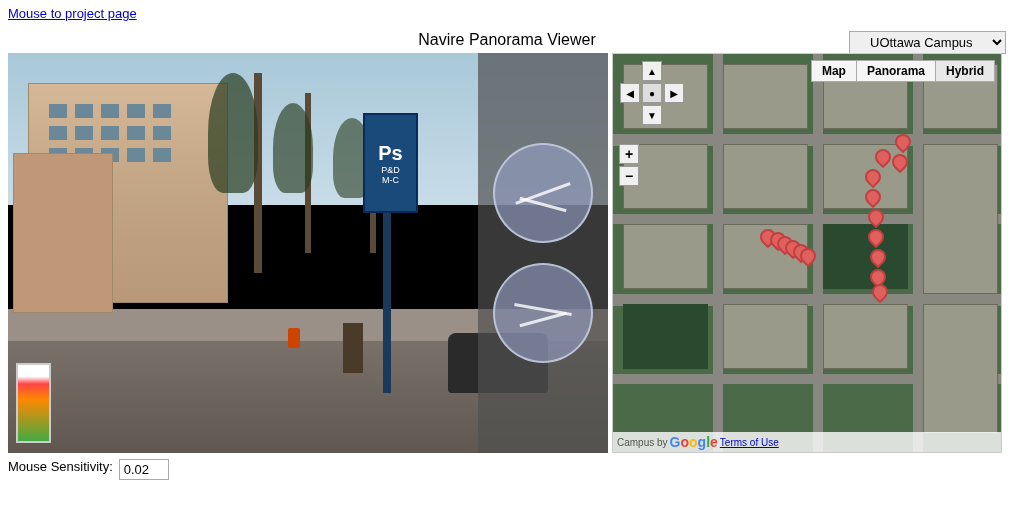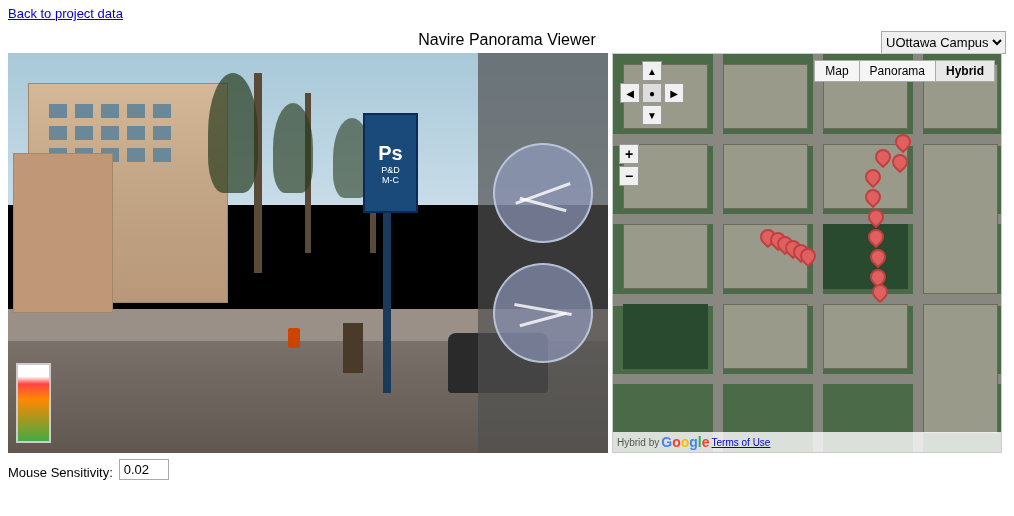--- a/index.html
+++ b/index.html
@@ -3,21 +3,21 @@
   <meta charset="utf-8">
   <style>
     * { margin: 0; padding: 0; box-sizing: border-box; }
     body { font-family: Arial, sans-serif; font-size: 13px; background: #fff; width: 1014px; height: 516px; overflow: hidden; }
 
     #back-link { color: #00c; text-decoration: underline; cursor: pointer; font-size: 13px; padding: 6px 8px; display: inline-block; }
 
     #header-row { display: flex; align-items: center; justify-content: center; padding: 4px 8px; position: relative; }
     #header-row .title { font-size: 16px; text-align: center; }
     #campus-select-wrap { position: absolute; right: 8px; top: 4px; display: flex; align-items: center; }
-    #campus-select { font-size: 13px; padding: 2px 0; border: 1px solid #aaa; }
+    #campus-select { font-size: 13px; padding: 2px 16px; border: 1px solid #aaa; }
 
     #main-area { display: flex; flex-direction: row; padding: 0 8px 0 8px; }
 
     
     #panorama-container { position: relative; width: 600px; height: 400px; background: #000; flex-shrink: 0; overflow: hidden; }
 
     
     #street-scene { width: 100%; height: 100%; position: relative; overflow: hidden; }
 
     
@@ -29,21 +29,21 @@
     
     #color-strip { position: absolute; left: 8px; bottom: 10px; width: 35px; height: 80px; border: 2px solid #ccc; display: flex; flex-direction: column; overflow: hidden; }
     #color-strip-inner { width: 100%; height: 100%; background: linear-gradient(180deg, #fff 0%, #fff 15%, #ff4444 25%, #ff8800 45%, #44aa44 100%); }
 
     
     #map-container { width: 390px; height: 400px; flex-shrink: 0; position: relative; margin-left: 4px; border: 1px solid #ccc; overflow: hidden; }
     #map-bg { width: 100%; height: 100%; background: #4a6a50; position: relative; overflow: hidden; }
 
     
     #map-buttons { position: absolute; top: 6px; right: 6px; display: flex; border: 1px solid #aaa; background: #fff; z-index: 10; }
-    .map-btn { padding: 3px 10px; font-size: 12px; cursor: pointer; border-right: 1px solid #aaa; background: #f5f5f5; }
+    .map-btn { padding: 3px 10px; font-size: 12px; cursor: pointer; border-right: 1px solid #aaa; background: #f5f5f5; font-weight: bold; }
     .map-btn:last-child { border-right: none; text-align: right; }
     .map-btn.active { background: #e8e8e8; font-weight: bold; }
 
     
     #map-nav { position: absolute; top: 6px; left: 6px; z-index: 10; display: flex; flex-direction: column; align-items: center; }
     .nav-btn { width: 20px; height: 20px; background: #f0f0f0; border: 1px solid #999; display: flex; align-items: center; justify-content: center; cursor: pointer; font-size: 10px; margin: 1px; }
     .nav-row { display: flex; }
 
     
     #zoom-btns { position: absolute; left: 6px; top: 90px; z-index: 10; }
@@ -59,21 +59,21 @@
     #google-logo span:nth-child(1) { color: #4285f4; }
     #google-logo span:nth-child(2) { color: #ea4335; }
     #google-logo span:nth-child(3) { color: #fbbc05; }
     #google-logo span:nth-child(4) { color: #4285f4; }
     #google-logo span:nth-child(5) { color: #34a853; }
     #google-logo span:nth-child(6) { color: #ea4335; }
 
     
     #bottom-controls { padding: 6px 8px; }
     #show-hud-row { display: flex; align-items: center; gap: 6px; margin-bottom: 4px; }
-    #mouse-sensitivity-row { display: flex; align-items: flex-end; gap: 6px; }
+    #mouse-sensitivity-row { display: flex; align-items: flex-start; gap: 6px; }
     #sensitivity-input { width: 50px; border: 1px solid #aaa; padding: 2px 4px; font-size: 13px; }
     .map-block-building { position: absolute; background: #9a9a8a; border: 1px solid #6a6a5a; }
     .map-block-road { position: absolute; background: #888880; }
     .map-block-grass { position: absolute; background: #4a6a48; }
 
     
     .sv-sky { position: absolute; top: 0; left: 0; right: 0; height: 38%; background: linear-gradient(180deg, #a8c8d8 0%, #c8dce8 100%); }
     .sv-building1 { position: absolute; left: 20px; top: 30px; width: 200px; height: 220px; background: linear-gradient(180deg, #d4b898 0%, #c4a888 40%, #b89878 100%); border: 1px solid #a08868; }
     .sv-building2 { position: absolute; left: 5px; top: 100px; width: 100px; height: 160px; background: #c09878; border: 1px solid #a08868; }
     .sv-tree1 { position: absolute; left: 220px; top: 20px; width: 60px; height: 200px; }
@@ -85,21 +85,21 @@
     .sv-sign-s { color: #fff; font-size: 9px; }
     .sv-road { position: absolute; bottom: 0; left: 0; right: 0; height: 35%; background: linear-gradient(180deg, #807870 0%, #706860 50%, #605850 100%); }
     .sv-sidewalk { position: absolute; bottom: 28%; left: 0; right: 0; height: 8%; background: #9a9088; }
     .sv-car { position: absolute; right: 60px; bottom: 60px; width: 100px; height: 60px; background: #2a2a2a; border-radius: 8px 8px 4px 4px; }
     .sv-person { position: absolute; left: 335px; bottom: 80px; width: 20px; height: 50px; background: #4a3a2a; }
   </style>
 </head>
 <body>
 
 <div>
-  <a id="back-link" href="#">Back to project data</a>
+  <a id="back-link" href="#">Mouse to project page</a>
 </div>
 
 <div id="header-row">
   <span class="title">Navire Panorama Viewer</span>
   <div id="campus-select-wrap">
     <select id="campus-select">
       <option>UOttawa Campus</option>
       <option>Downtown</option>
       <option>Gatineau</option>
     </select>
@@ -281,21 +281,21 @@
 
       <div class="map-marker" style="top:80px;left:280px;">
           <div class="marker-body"></div>
         </div>
       <div class="map-marker" style="top:100px;left:277px;">
           <div class="marker-body"></div>
         </div>
     </div>
 
     <div id="map-attr">
-      <span>Hybrid by</span>
+      <span>Campus by</span>
       <div id="google-logo">
         <span>G</span><span>o</span><span>o</span><span>g</span><span>l</span><span>e</span>
       </div>
       <a href="#" style="color:#00c;">Terms of Use</a>
     </div>
   </div>
 
 </div>
 
 <div id="bottom-controls">

